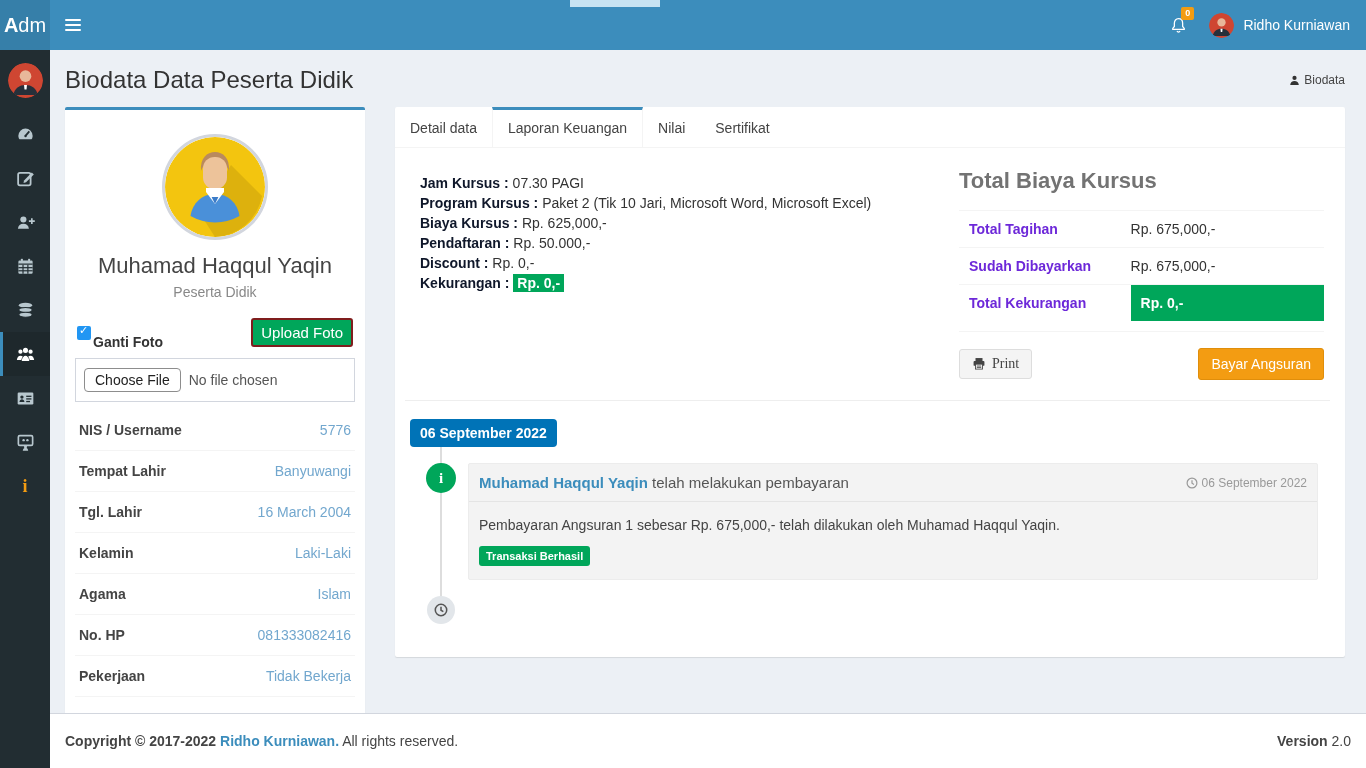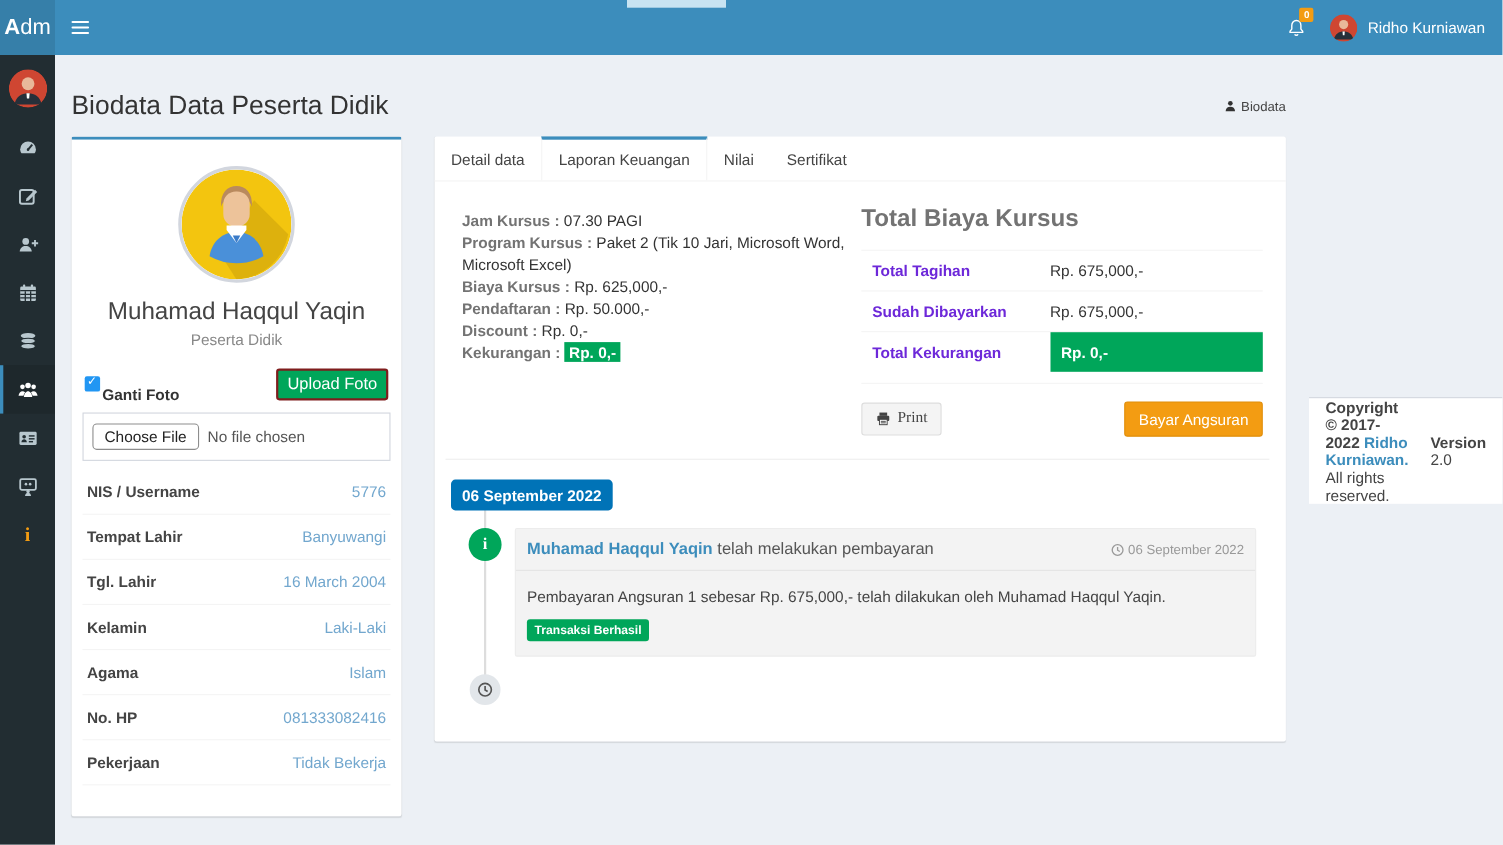--- a/index.html
+++ b/index.html
@@ -32,21 +32,21 @@
   .app-middle { flex:1; display:flex; min-height:0; }
   .sidebar { width:50px; flex:0 0 50px; background:#222d32; padding-top:9px; }
   .sb-avatar { width:35px; height:35px; border-radius:50%; overflow:hidden; margin:4px auto 14px; }
   .s-item { height:44px; display:flex; align-items:center; justify-content:center; color:#b8c7ce;
             position:relative; cursor:pointer; }
   .s-item.active { background:#1e282c; color:#fff; }
   .s-item.active::before { content:""; position:absolute; left:0; top:0; bottom:0; width:3px; background:#3c8dbc; }
   .s-item svg { width:19px; height:19px; }
   .s-item .info-glyph { font-family:"Liberation Serif",serif; font-weight:bold; font-size:18px; color:#f39c12; }
 
-  .right-col { flex:1; display:flex; flex-direction:row; min-width:0;align-items:center; }
+  .right-col { flex:1; display:flex; flex-direction:column; min-width:0; }
   .main-area { flex:1; overflow:hidden; padding:0 0 10px 0; }
 
   
   .content-header { display:flex; align-items:center; justify-content:space-between; padding:16px 21px 13px 15px; }
   .page-title { font-size:24px; font-weight:400; color:#333; }
   .breadcrumb { font-size:12px; color:#444; display:flex; align-items:center; gap:4px; cursor:pointer; }
 
   .content-row { display:flex; gap:30px; padding:0 21px 0 15px; align-items:flex-start; }
 
   
@@ -75,21 +75,21 @@
 
   
   .tab-card { flex:1; min-width:0; }
   .tabs-row { display:flex; border-bottom:1px solid #f4f4f4; }
   .tab { padding:10px 15px 11px; border-top:3px solid transparent; color:#444; cursor:pointer; }
   .tab.active { border-top-color:#3c8dbc; border-left:1px solid #f4f4f4; border-right:1px solid #f4f4f4; }
   .tab-content { padding:20px 15px 16px; }
 
   .finance-row { display:flex; justify-content:space-between; }
   .details { flex:1; padding:5px 0 0 10px; line-height:20px; color:#333; }
-  .detail-line b { color:#737373; }
+  .detail-line b { color:#0f172a; }
   .mark-green { background:#00a65a; color:#fff; font-weight:bold; padding:1px 4px; }
 
   .summary { width:365px; flex:0 0 365px; margin-right:6px; }
   .summary-title { font-size:22px; font-weight:bold; color:#737373; margin:0 0 16px; }
   .sum-row { display:flex; align-items:stretch; border-top:1px solid #f4f4f4; }
   .sum-label { width:47%; padding:10px 0 10px 10px; font-weight:bold; color:#6d28d9; display:flex; align-items:center; }
   .sum-value { flex:1; padding:10px 0; color:#333; display:flex; align-items:center; }
   .sum-value.green { background:#00a65a; color:#fff; font-weight:bold; padding:10px; }
   .sum-actions { margin-top:10px; padding-top:16px; border-top:1px solid #f4f4f4; display:flex;
                  justify-content:space-between; align-items:center; }

